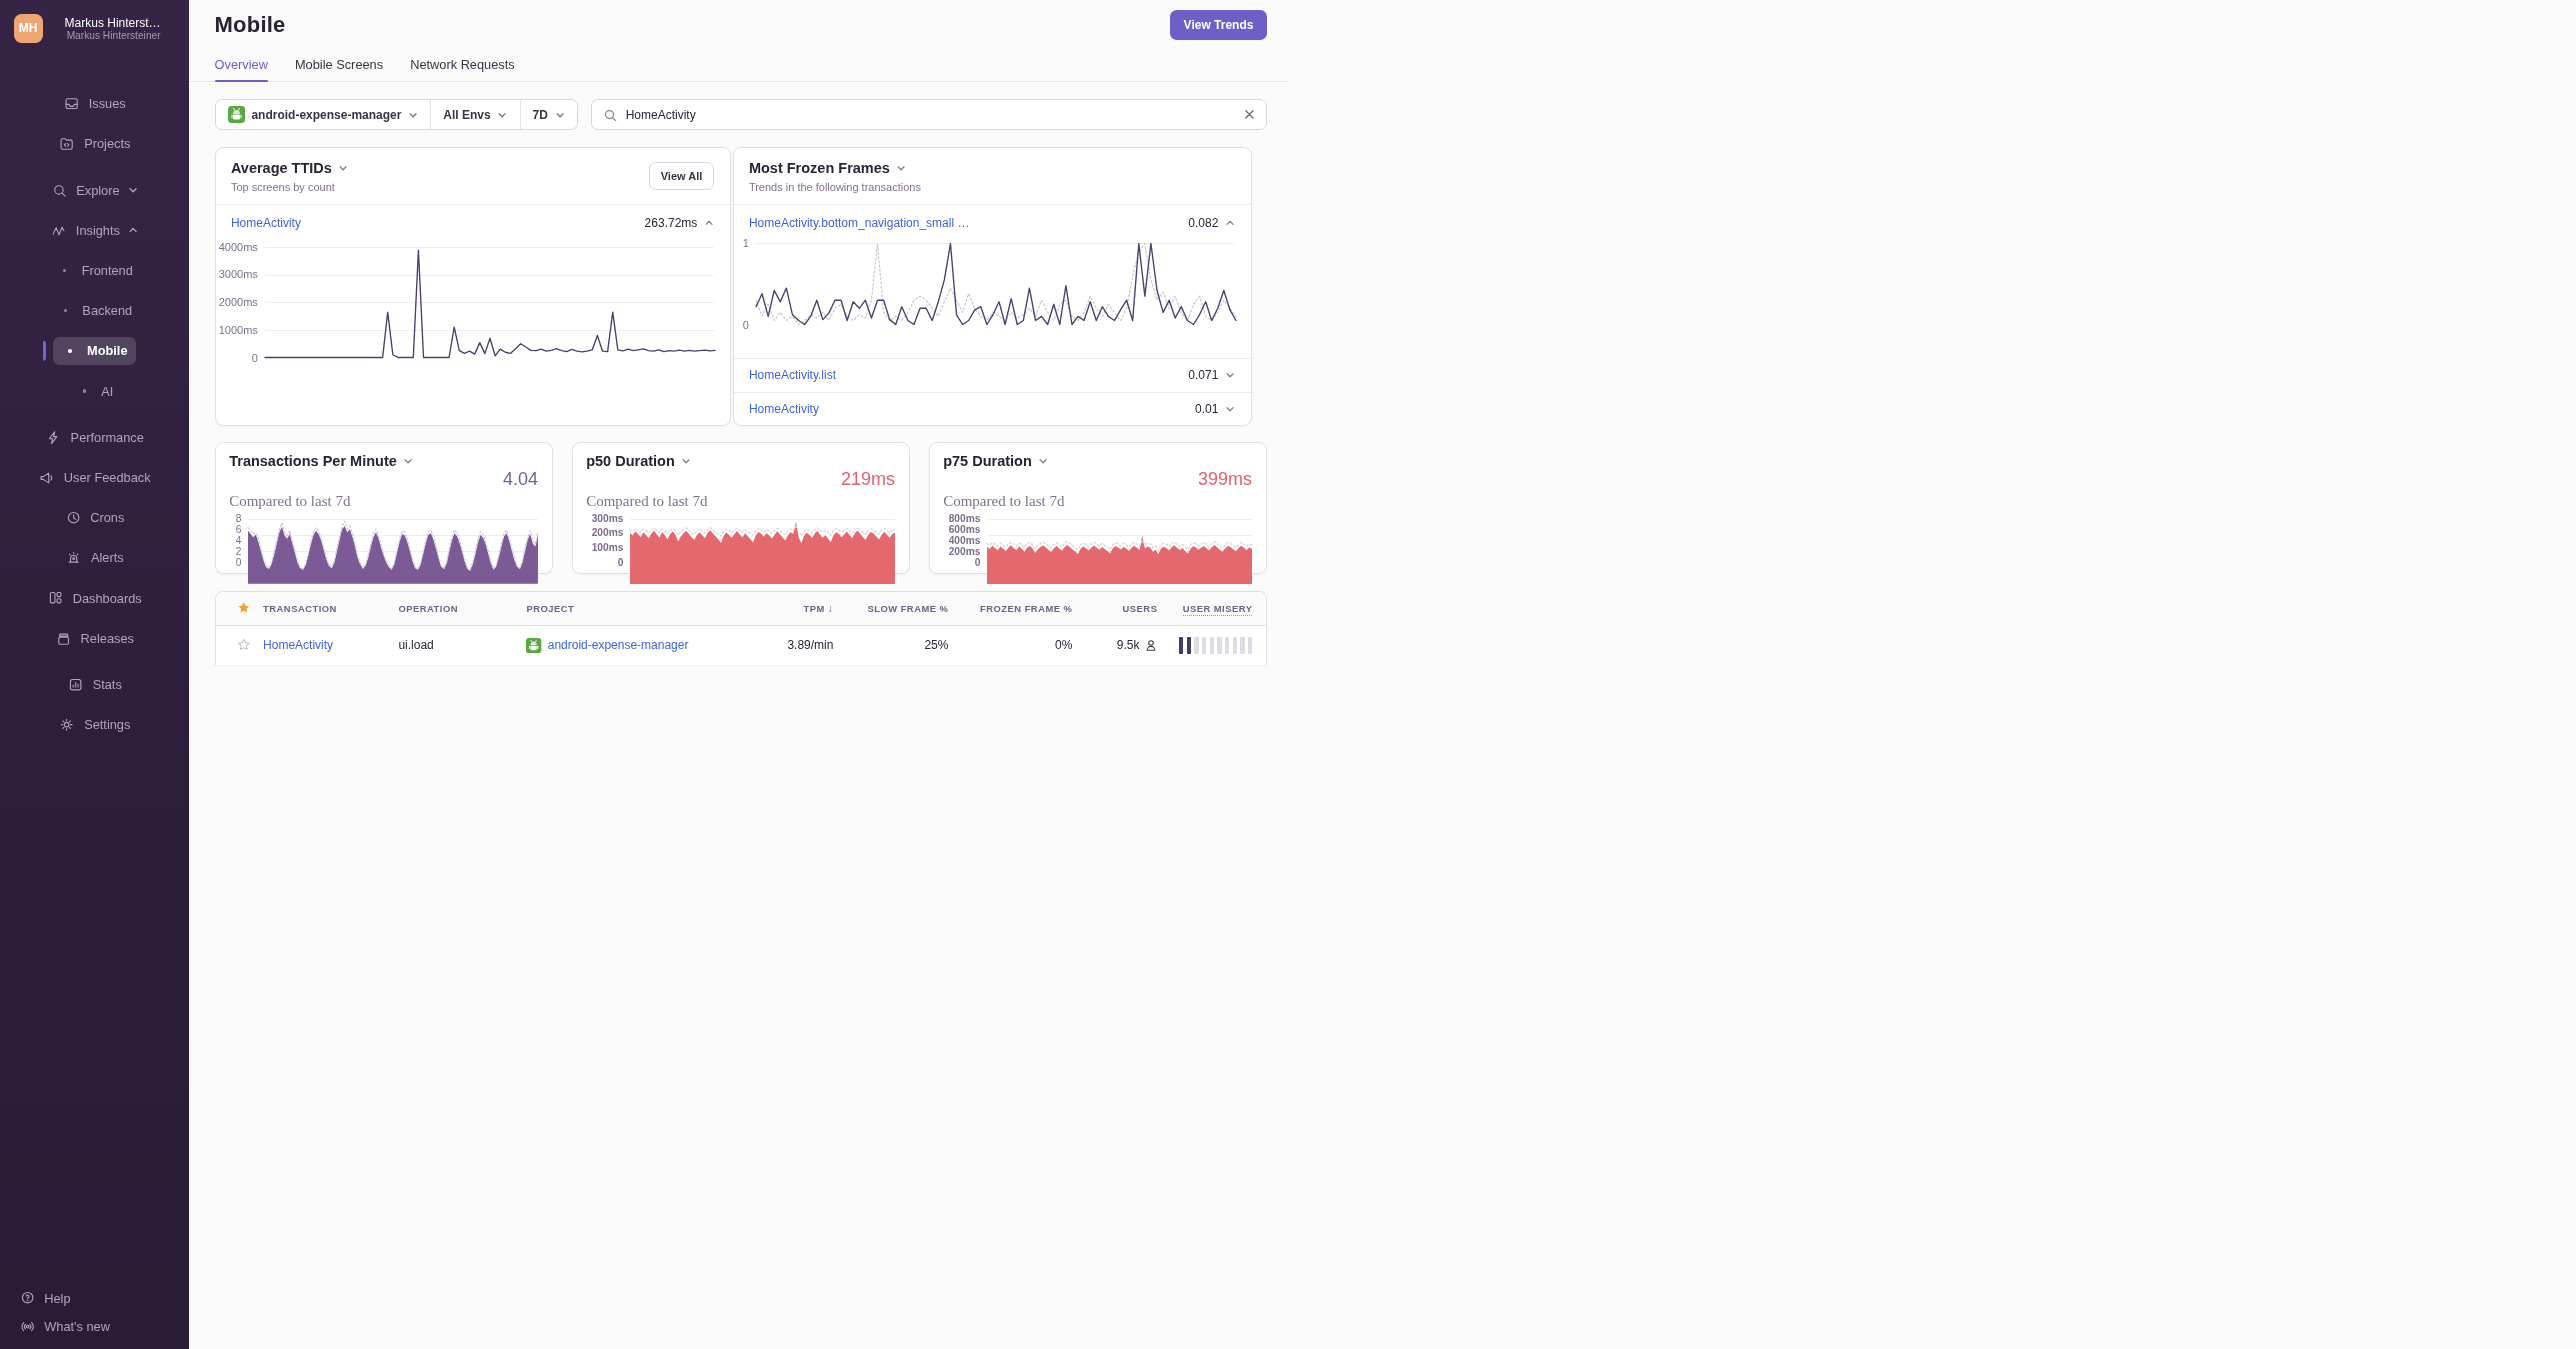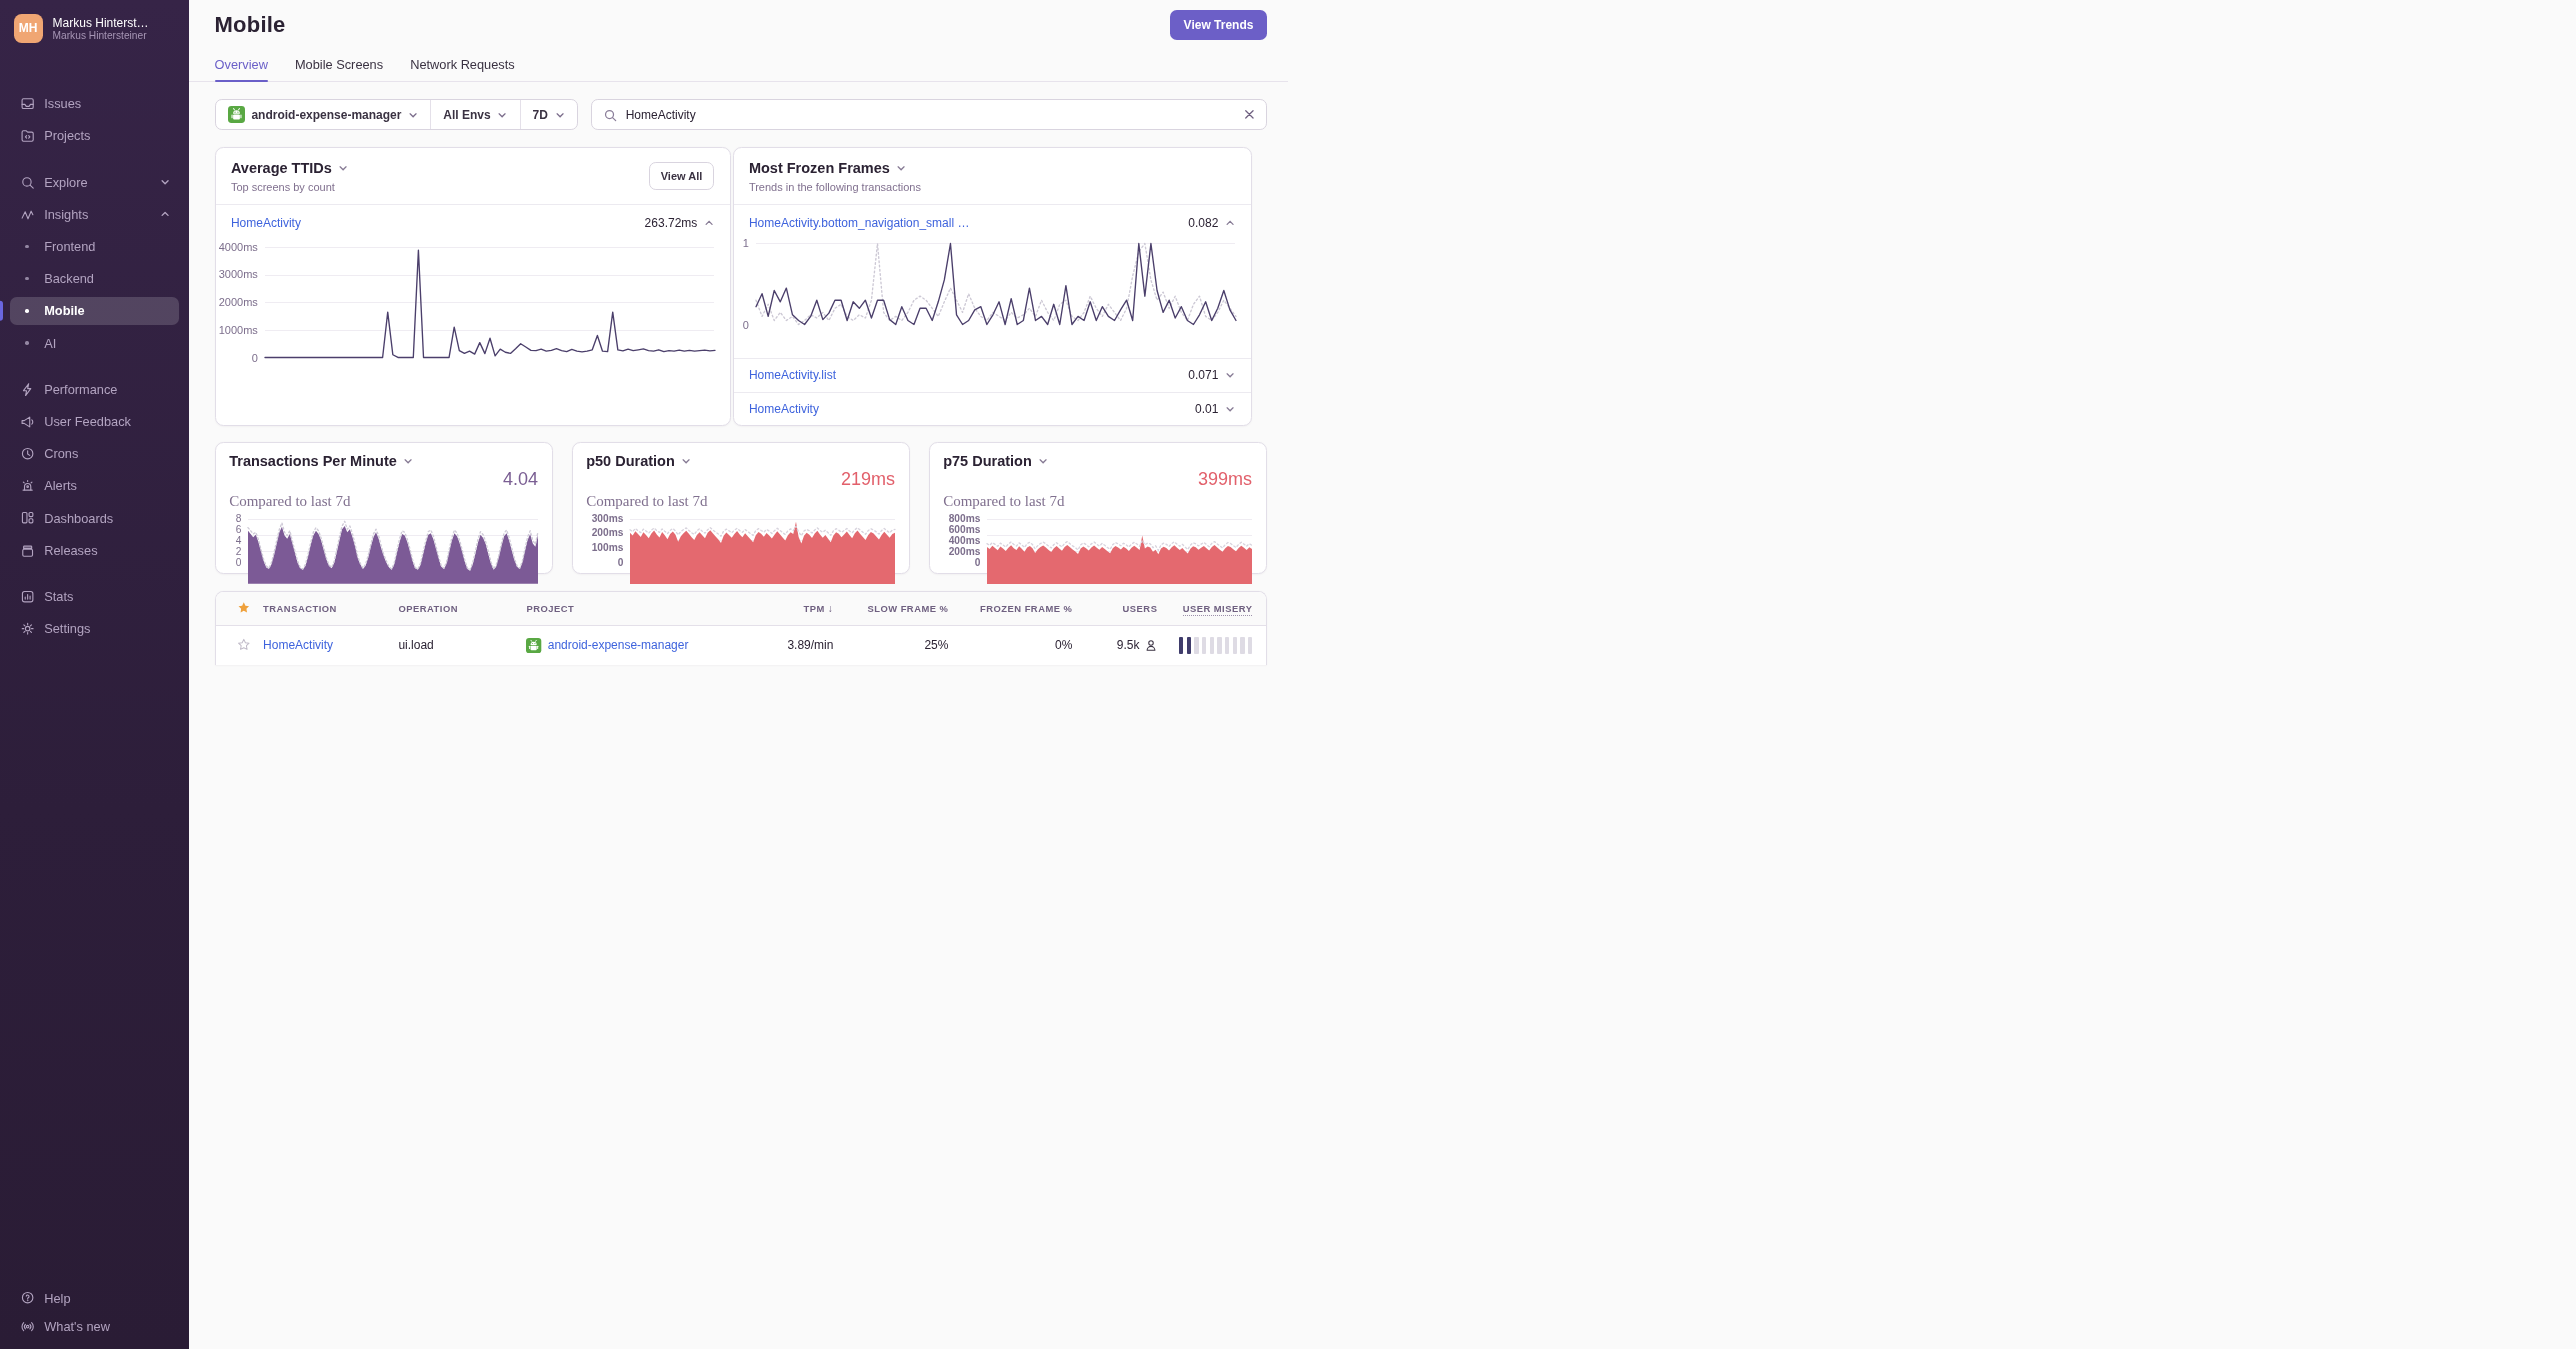--- a/index.html
+++ b/index.html
@@ -3,27 +3,27 @@
 <meta charset="utf-8">
 <style>
   * { box-sizing: border-box; margin: 0; padding: 0; }
   html,body { width:1288px; height:675px; overflow:hidden; }
   body { font-family:"Liberation Sans", sans-serif; background:#fafafa; color:#2b2233; }
 
   
   .sidebar { position:fixed; left:0; top:0; bottom:0; width:189px;
     background:linear-gradient(180deg,#362447 0%,#2d1e3a 60%,#2a1c35 100%);
     padding:13.6px 10.2px 8.5px 10.2px; display:flex; flex-direction:column; z-index:5; }
-  .userblock { display:flex; align-items:center; gap:10px; padding:0 3.4px; }
+  .userblock { display:flex; align-items:center; gap:22px; padding:0 3.4px;text-align:right; }
   .avatar { width:29px; height:29px; border-radius:7.7px; background:#f0a673; color:#fff;
     font-size:12px; font-weight:700; display:flex; align-items:center; justify-content:center; flex:0 0 auto; }
   .uname { font-size:12px; font-weight:400; color:#fff; white-space:nowrap; overflow:hidden; max-width:128px; }
   .uorg { font-size:10.2px; color:#a796b5; white-space:nowrap; }
   nav { margin-top:22px; display:flex; flex-direction:column; }
-  .navsec { margin-top:19px; display:flex; flex-direction:column; gap:5px; }
+  .navsec { margin-top:19px; display:flex; flex-direction:column; gap:13px;align-items:center; }
   .navsec.first { margin-top:0; }
   .nav-item { position:relative; display:flex; align-items:center; gap:8.5px; padding:5.1px 8.5px;
     border-radius:6.8px; color:#b3a4c1; font-size:12.8px; cursor:pointer; }
   .nav-item .ni { width:17px; height:17px; display:flex; align-items:center; justify-content:center; flex:0 0 auto; }
   .nav-item svg { stroke:currentColor; fill:none; stroke-width:1.6; stroke-linecap:round; stroke-linejoin:round; }
   .nav-item .chev { margin-left:auto; display:flex; }
   .nav-item.active { background:rgba(255,255,255,.16); color:#fff; font-weight:600; }
   .nav-item.active::before { content:""; position:absolute; left:-10.2px; top:50%; transform:translateY(-50%);
     width:3.4px; height:20.4px; background:#6a66e0; border-radius:0 3.4px 3.4px 0; }
   .dot { width:3.4px; height:3.4px; border-radius:50%; background:#9487a3; }

